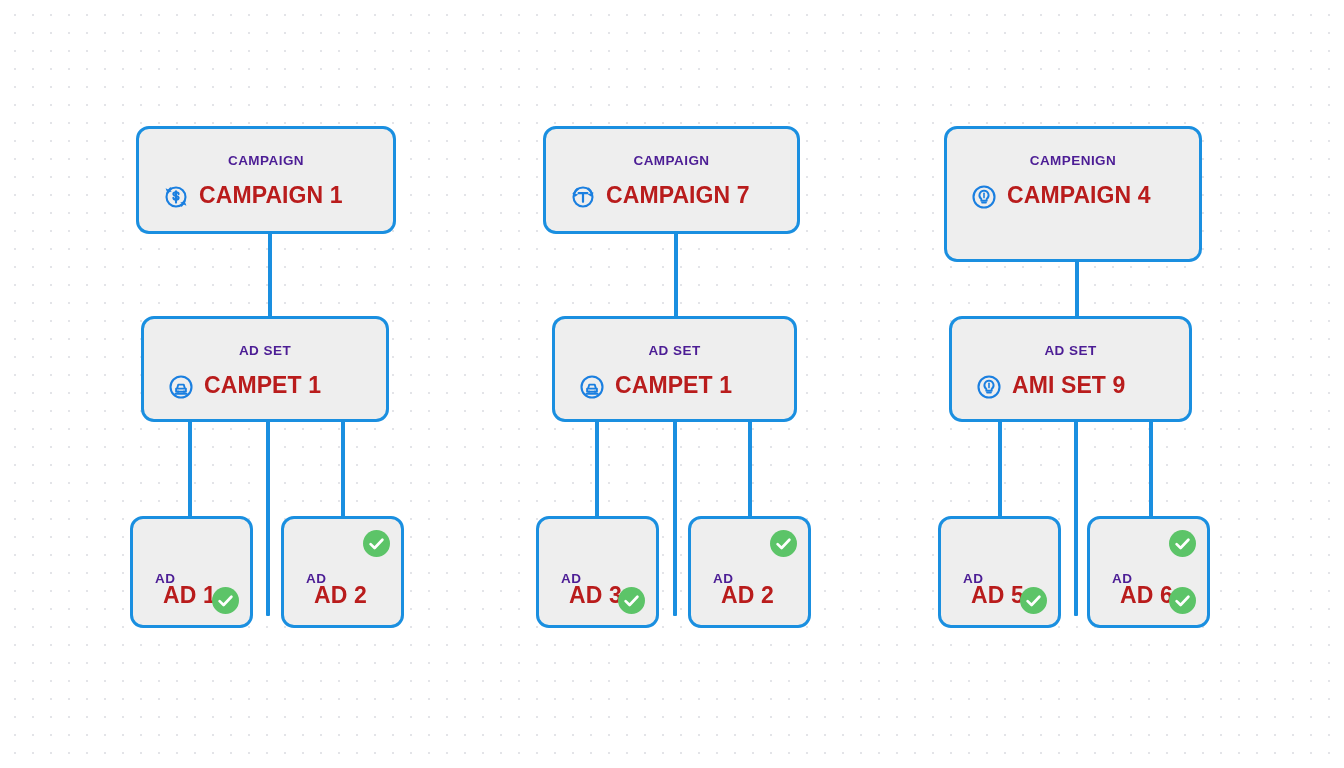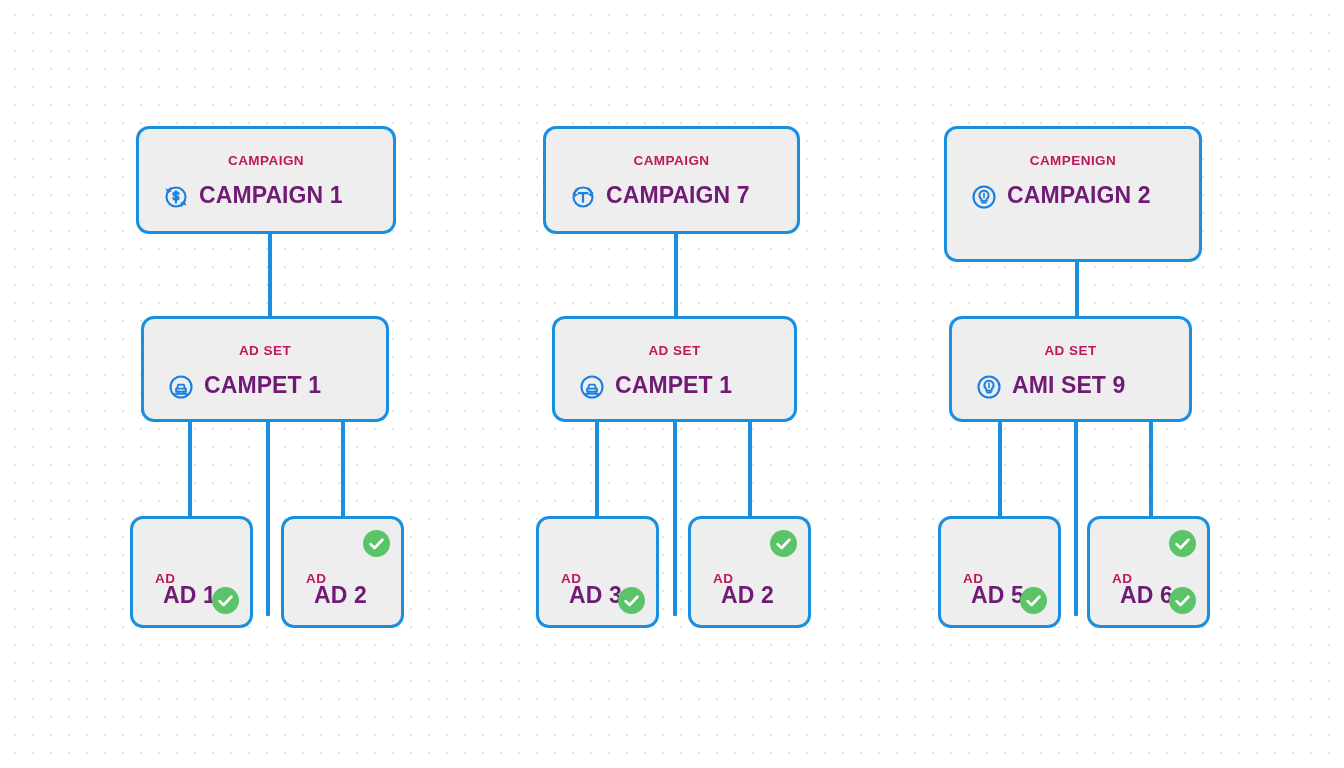--- a/index.html
+++ b/index.html
@@ -23,29 +23,29 @@
     background:#eeeeee;
     border:3px solid #1a8fe0;
     border-radius:13px;
     box-sizing:border-box;
   }
   .card.node{
     padding:0;
   }
   .eyebrow{
     position:absolute;
-    color:#be185d;
+    color:#4c1d95;
     font-size:13.5px;
     font-weight:bold;
     letter-spacing:.45px;
     white-space:nowrap;
   }
   .title{
     position:absolute;
-    color:#701a75;
+    color:#b91c1c;
     font-size:23px;
     font-weight:bold;
     letter-spacing:.1px;
     white-space:nowrap;
   }
   .icon{position:absolute;width:30px;height:30px;}
 
   
   .c-eyebrow{top:24px;left:0;right:0;text-align:center;}
   .c-icon{left:22px;top:53px;}
@@ -189,21 +189,21 @@
   <div class="card node" style="left:944px;top:126px;width:258px;height:136px;">
     <div class="eyebrow c-eyebrow">CAMPENIGN</div>
     <span class="icon c-icon">
       <svg viewBox="0 0 30 30" width="30" height="30">
         <circle cx="15" cy="15" r="10.5" fill="none" stroke="#1a7fe0" stroke-width="2.1"></circle>
         <path d="M15 8.6a4.6 4.6 0 0 0-2.7 8.3v1.9h5.4v-1.9A4.6 4.6 0 0 0 15 8.6z" fill="none" stroke="#1a7fe0" stroke-width="1.9" stroke-linejoin="round"></path>
         <path d="M13.1 20.6h3.8" stroke="#1a7fe0" stroke-width="1.9" stroke-linecap="round"></path>
         <path d="M15 11.2v4.4" stroke="#1a7fe0" stroke-width="1.6" stroke-linecap="round"></path>
       </svg>
     </span>
-    <div class="title c-title">CAMPAIGN 2</div>
+    <div class="title c-title">CAMPAIGN 4</div>
   </div>
 
   <div class="card node" style="left:949px;top:316px;width:243px;height:106px;">
     <div class="eyebrow c-eyebrow">AD SET</div>
     <span class="icon c-icon">
       <svg viewBox="0 0 30 30" width="30" height="30">
         <circle cx="15" cy="15" r="10.5" fill="none" stroke="#1a7fe0" stroke-width="2.1"></circle>
         <path d="M15 8.6a4.6 4.6 0 0 0-2.7 8.3v1.9h5.4v-1.9A4.6 4.6 0 0 0 15 8.6z" fill="none" stroke="#1a7fe0" stroke-width="1.9" stroke-linejoin="round"></path>
         <path d="M13.1 20.6h3.8" stroke="#1a7fe0" stroke-width="1.9" stroke-linecap="round"></path>
         <path d="M15 11.2v4.4" stroke="#1a7fe0" stroke-width="1.6" stroke-linecap="round"></path>

